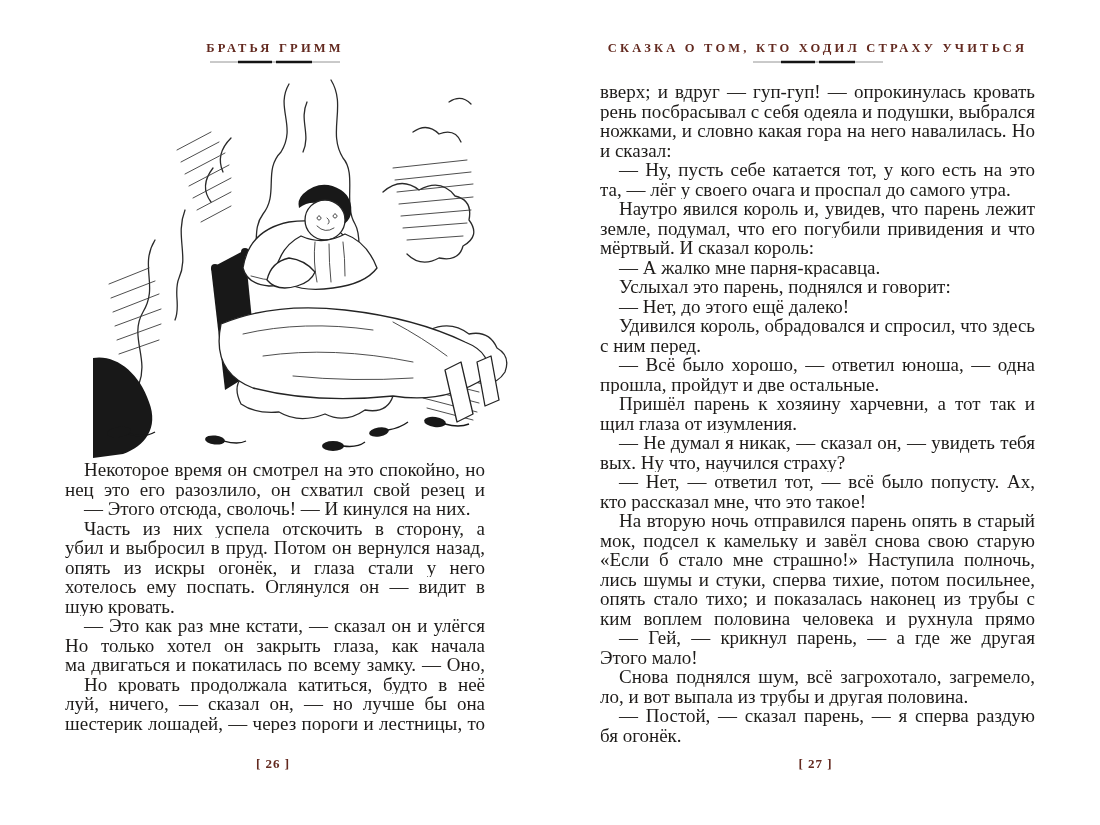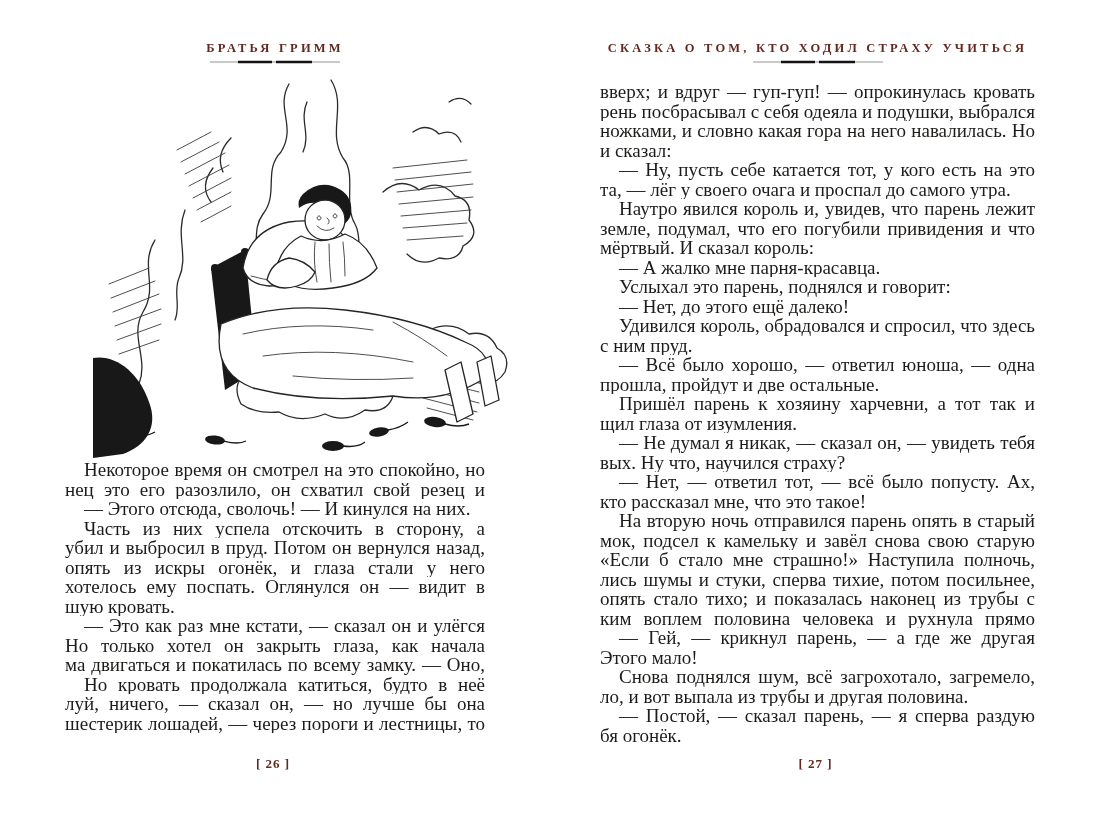--- a/index.html
+++ b/index.html
@@ -155,21 +155,21 @@
         <div class="line">и сказал:</div>
         <div class="line ind j">— Ну, пусть себе катается тот, у кого есть на это охо-</div>
         <div class="line">та, — лёг у своего очага и проспал до самого утра.</div>
         <div class="line ind j">Наутро явился король и, увидев, что парень лежит на</div>
         <div class="line j">земле, подумал, что его погубили привидения и что он уже</div>
         <div class="line">мёртвый. И сказал король:</div>
         <div class="line ind">— А жалко мне парня-красавца.</div>
         <div class="line ind">Услыхал это парень, поднялся и говорит:</div>
         <div class="line ind">— Нет, до этого ещё далеко!</div>
         <div class="line ind j">Удивился король, обрадовался и спросил, что здесь</div>
-        <div class="line">с ним пруд.</div>
+        <div class="line">с ним перед.</div>
         <div class="line ind j">— Всё было хорошо, — ответил юноша, — одна ночь</div>
         <div class="line">прошла, пройдут и две остальные.</div>
         <div class="line ind j">Пришёл парень к хозяину харчевни, а тот так и вытара-</div>
         <div class="line">щил глаза от изумления.</div>
         <div class="line ind j">— Не думал я никак, — сказал он, — увидеть тебя в жи-</div>
         <div class="line">вых. Ну что, научился страху?</div>
         <div class="line ind j">— Нет, — ответил тот, — всё было попусту. Ах, если бы</div>
         <div class="line">кто рассказал мне, что это такое!</div>
         <div class="line ind j">На вторую ночь отправился парень опять в старый за-</div>
         <div class="line j">мок, подсел к камельку и завёл снова свою старую песенку:</div>

